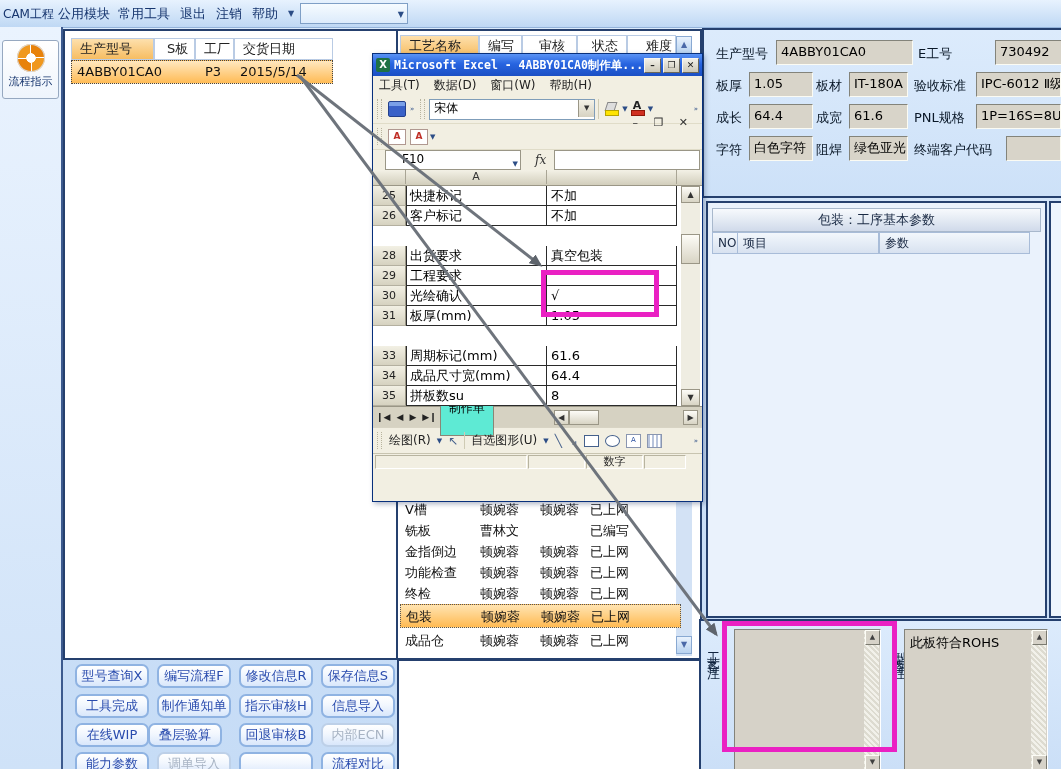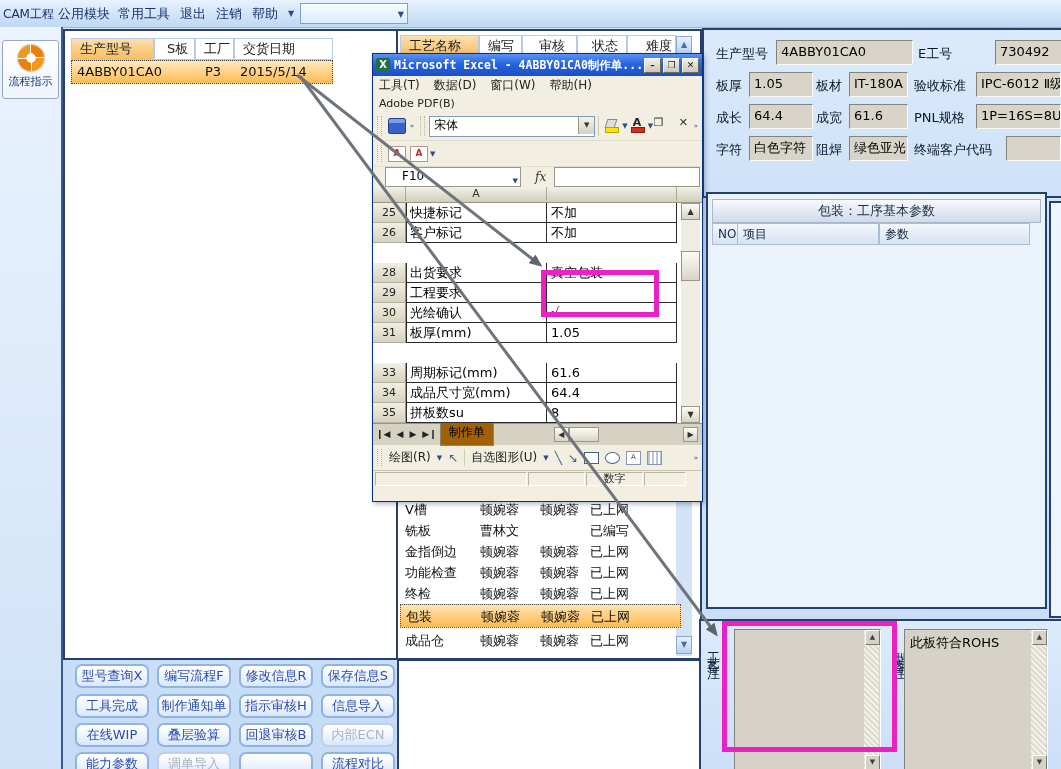--- a/index.html
+++ b/index.html
@@ -56,33 +56,33 @@
   .chd{position:absolute;top:0;height:14px;border-right:1px solid #a9a595;font-size:11px;color:#333;text-align:center;line-height:14px;}
   #xgrid{position:relative;height:220px;background:#fff;}
   .xrow{position:absolute;left:0;width:327px;height:20px;}
   .xrn{position:absolute;left:0;top:0;width:32px;height:19px;background:linear-gradient(180deg,#f2f0e4,#d6d2c0);border-right:1px solid #9a9686;border-bottom:1px solid #b4b0a0;text-align:center;font-size:11px;line-height:19px;color:#222;}
   .xca{position:absolute;left:33px;top:0;width:141px;height:20px;border-left:1px solid #2a2a2a;border-right:1px solid #2a2a2a;border-bottom:1px solid #2a2a2a;box-sizing:border-box;font-size:13px;line-height:19px;padding-left:3px;overflow:hidden;}
   .xcb{position:absolute;left:174px;top:0;width:130px;height:20px;border-right:1px solid #2a2a2a;border-bottom:1px solid #2a2a2a;box-sizing:border-box;font-size:13px;line-height:19px;padding-left:4px;overflow:hidden;}
   #xvsb{position:absolute;right:2px;top:0;width:19px;height:220px;background:#efede2;}
   .xsbtn{position:absolute;left:0;width:19px;height:17px;background:linear-gradient(180deg,#fdfcf7,#d8d4c4);border:1px solid #9a9686;box-sizing:border-box;text-align:center;font-size:8px;line-height:15px;color:#333;}
   #xtabs{height:20px;display:flex;align-items:center;background:#d6d2c2;border-top:1px solid #9a9686;font-size:11px;}
   .navg{color:#222;font-size:9px;margin:0 3px;}
-  #sheettab{background:#a16207;border:1px solid #8a8676;border-top:none;padding:1px 8px 4px;font-size:12px;color:#000;}
+  #sheettab{background:#5eead4;border:1px solid #8a8676;border-top:none;padding:1px 8px 18px;font-size:12px;color:#000;}
   .hsb{height:15px;background:linear-gradient(180deg,#fdfcf7,#d8d4c4);border:1px solid #9a9686;box-sizing:border-box;font-size:8px;line-height:13px;color:#333;text-align:center;}
   #xdraw{height:25px;display:flex;align-items:center;background:#f2efe2;border-top:1px solid #d8d4c4;font-size:12px;color:#222;}
   #xdraw span{margin:0 3px;}
   .dshape{display:inline-block;width:13px;height:10px;border:1px solid #44608c;background:#fff;margin:0 3px;}
   .dshape.oval{border-radius:50%;}
   .dtb{display:inline-block;width:13px;height:12px;border:1px solid #8a96b0;background:#fff;margin:0 3px;font-size:7px;line-height:11px;text-align:center;color:#2a50a0;}
   #xstatus{height:15px;background:#f2efe2;border-top:1px solid #c8c4b0;position:relative;font-size:11px;color:#222;}
   .sseg{position:absolute;top:1px;height:12px;border:1px solid #b8b4a0;border-bottom-color:#fff;border-right-color:#fff;}
   
   #infopanel{left:702px;top:28px;width:359px;height:170px;background:linear-gradient(180deg,#dcebfc,#cde1f8);border:2px solid #25406e;border-right:none;box-sizing:border-box;}
   
-  #pkgpanel{left:706px;top:192px;width:341px;height:417px;background:#eaf2fc;border:2px solid #25406e;box-sizing:border-box;}
+  #pkgpanel{left:706px;top:201px;width:341px;height:417px;background:#eaf2fc;border:2px solid #25406e;box-sizing:border-box;}
   #pkgtitle{position:absolute;left:4px;top:5px;width:329px;height:24px;background:linear-gradient(180deg,#f7fafd,#d0daea);border:1px solid #a8b8cc;box-sizing:border-box;text-align:center;font-size:13px;line-height:22px;color:#1a2a44;}
   .pkghcell{position:absolute;top:29px;height:22px;background:linear-gradient(180deg,#f2f7fc,#d8e2f0);border:1px solid #a8bcd8;box-sizing:border-box;font-size:12px;line-height:20px;color:#1a2a44;padding-left:5px;}
   #sliver{left:1049px;top:201px;width:12px;height:417px;background:#eef5fd;border:2px solid #25406e;border-right:none;box-sizing:border-box;}
   
   #notespanel{left:699px;top:619px;width:362px;height:150px;background:linear-gradient(180deg,#dcebfc,#cbdff7);border:2px solid #25406e;border-right:none;border-bottom:none;box-sizing:border-box;}
   .vlabel{position:absolute;writing-mode:vertical-rl;text-orientation:upright;font-size:13px;letter-spacing:5px;color:#10233e;}
   .ta{position:absolute;background:#d6d2c8;border:1px solid #82827a;border-right-color:#fff;border-bottom-color:#fff;box-sizing:border-box;}
   .tavsb{position:absolute;top:1px;right:1px;width:15px;bottom:1px;background:repeating-linear-gradient(45deg,#f2f1ea 0 2px,#dddbd0 2px 4px);}
   .tabtn{position:absolute;left:0;width:15px;height:15px;background:#d6d2c8;border:1px solid;border-color:#fdfdf6 #7a7a70 #7a7a70 #fdfdf6;box-sizing:border-box;font-size:7px;line-height:12px;text-align:center;color:#404040;}
   .tatext{position:absolute;left:5px;top:4px;font-size:13px;color:#000;}
@@ -236,44 +236,41 @@
 
 <div class="actbtn" style="left:75px;top:664px;">型号查询X</div>
 <div class="actbtn" style="left:157px;top:664px;">编写流程F</div>
 <div class="actbtn" style="left:239px;top:664px;">修改信息R</div>
 <div class="actbtn" style="left:321px;top:664px;">保存信息S</div>
 <div class="actbtn" style="left:75px;top:694px;">工具完成</div>
 <div class="actbtn" style="left:157px;top:694px;">制作通知单</div>
 <div class="actbtn" style="left:239px;top:694px;">指示审核H</div>
 <div class="actbtn" style="left:321px;top:694px;">信息导入</div>
 <div class="actbtn" style="left:75px;top:723px;">在线WIP</div>
-<div class="actbtn" style="left:157px;top:723px;">叠层验算</div>
+<div class="actbtn" style="left:148px;top:723px;">叠层验算</div>
 <div class="actbtn" style="left:239px;top:723px;">回退审核B</div>
 <div class="actbtn disabled" style="left:321px;top:723px;">内部ECN</div>
 <div class="actbtn" style="left:75px;top:752px;">能力参数</div>
 <div class="actbtn disabled" style="left:157px;top:752px;">调单导入</div>
 <div class="actbtn" style="left:239px;top:752px;"></div>
 <div class="actbtn" style="left:321px;top:752px;">流程对比</div>
 
 <div id="xlwin" class="abs">
   <div id="xltitle">
     <div style="width:14px;height:14px;background:#1e7145;border-radius:2px;color:#fff;font-size:10px;font-weight:bold;text-align:center;line-height:14px;">X</div>
     <div class="ttext">Microsoft Excel - 4ABBY01CA0制作单...</div>
     <div class="winbtn">–</div>
     <div class="winbtn">❐</div>
     <div class="winbtn close">✕</div>
   </div>
   <div class="xmenurow">
     <span>工具(T)</span>
     <span>数据(D)</span>
     <span>窗口(W)</span>
     <span>帮助(H)</span>
-  </div>
-  <div class="xmenurow" style="height:17px;font-size:11px;">
-    <span>Adobe PDF(B)</span>
   </div>
   <div id="xlctrl2">– ❐ ✕</div>
 
   <div class="tbrow" style="height:28px;">
     <div class="grip"></div>
     <div class="icon16" style="background:linear-gradient(180deg,#7aa0e8 0 4px,#3a62c8 4px 100%);border:1px solid #23408c;border-radius:2px;"></div>
     <span class="caret" style="font-size:7px;margin:0 2px;">»</span>
     <div class="grip"></div>
     <div id="fontcombo"><span>宋体</span><span class="dd">▼</span></div>
     <div class="tsep"></div>

